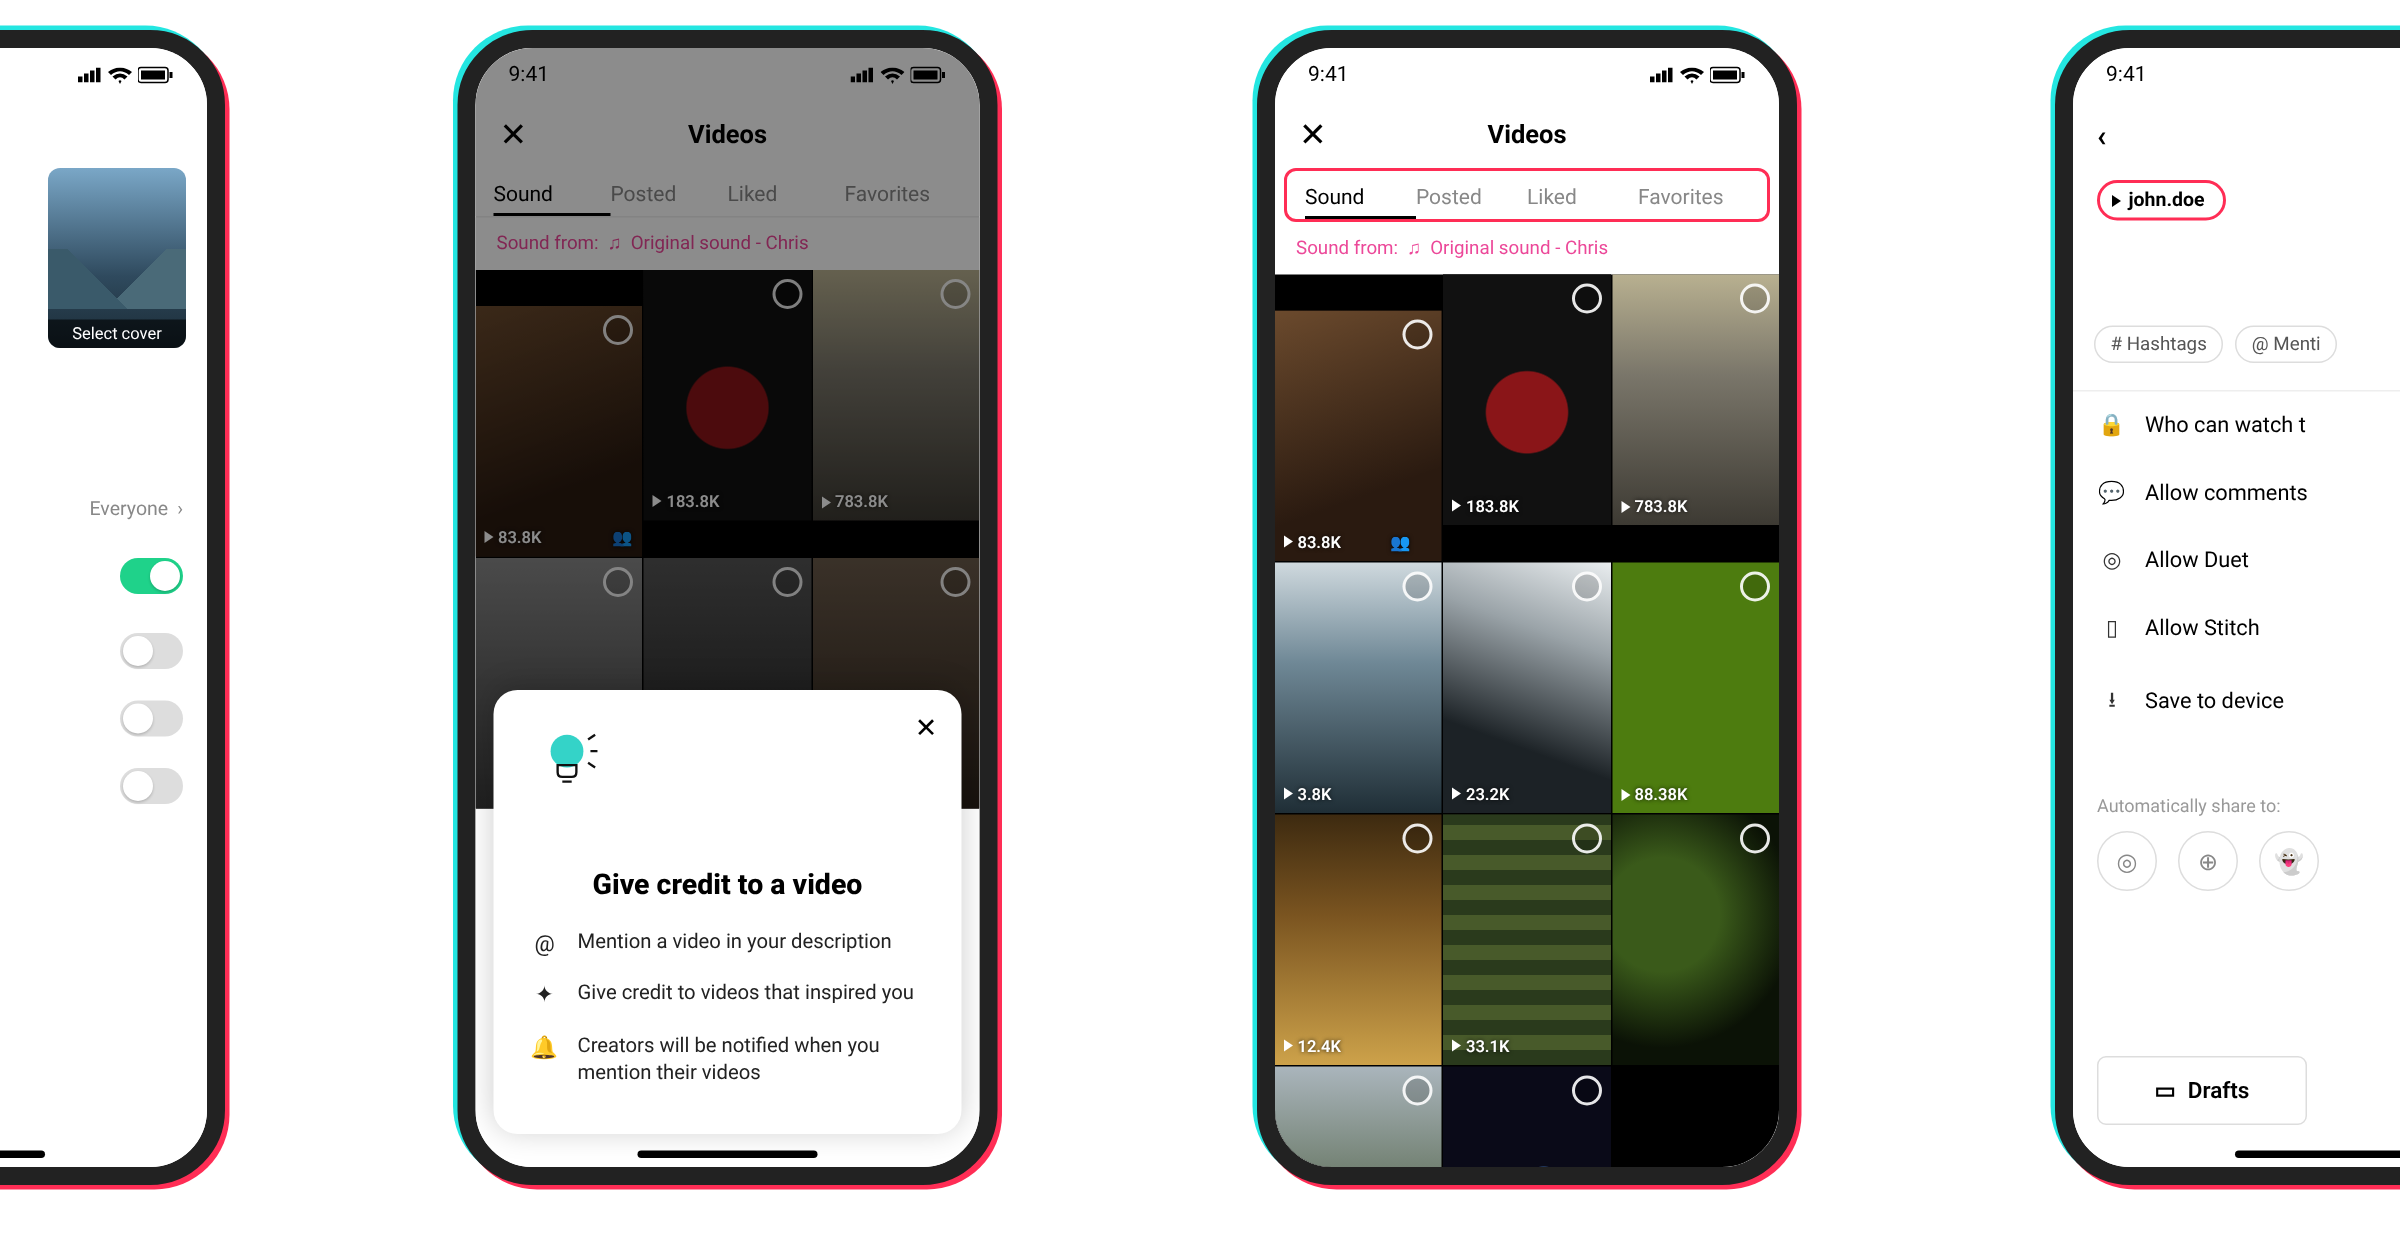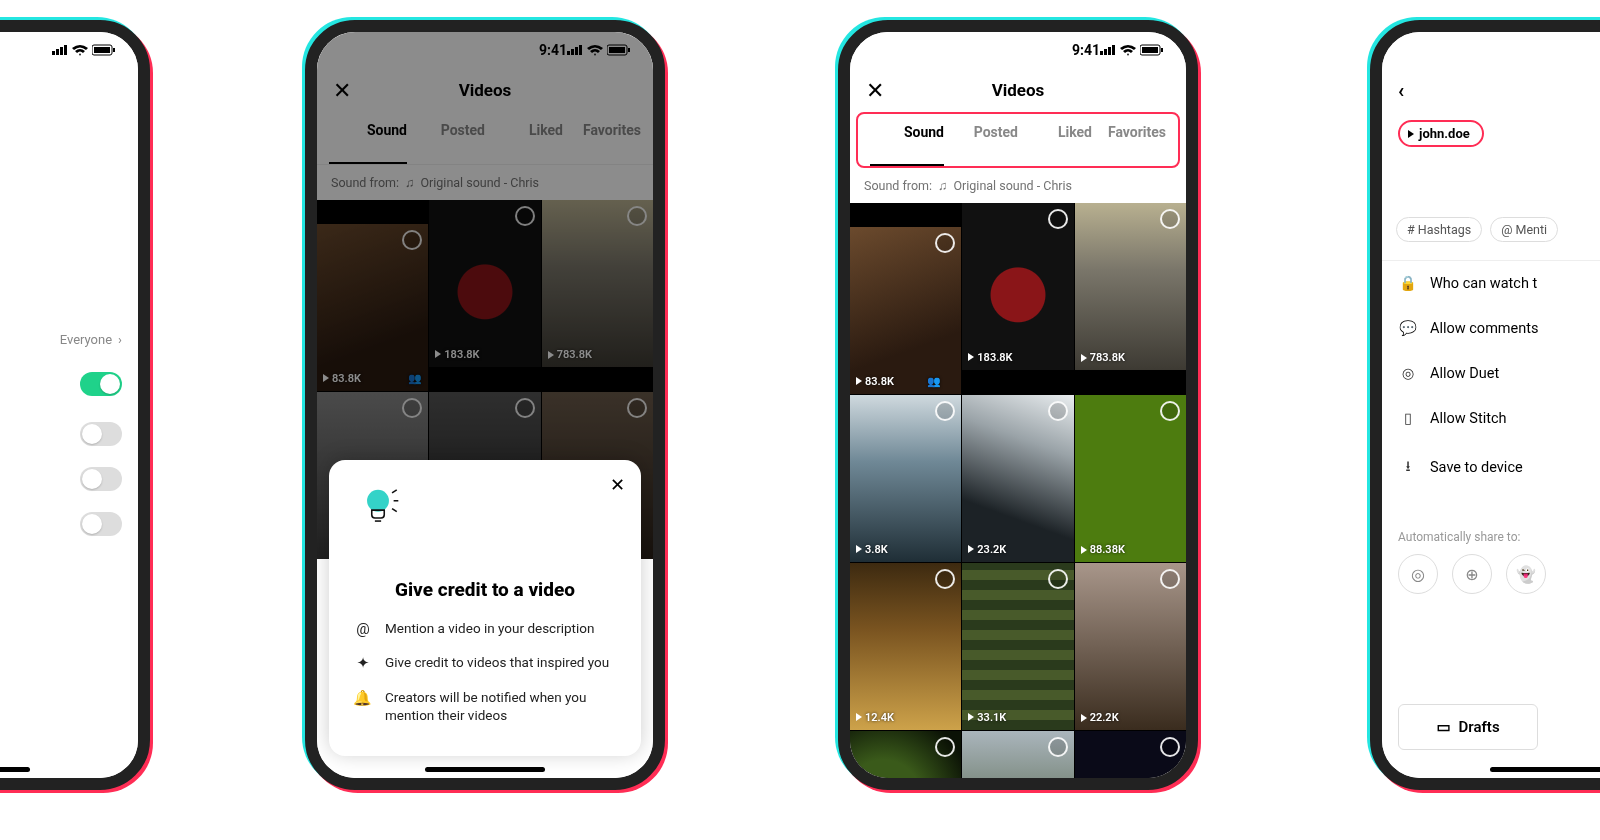--- a/index.html
+++ b/index.html
@@ -25,25 +25,25 @@
   .screen {
     width: 100%;
     height: 100%;
     position: relative;
     overflow: hidden;
     background: #fff;
   }
   .status-bar {
     height: 36px;
     display: flex;
-    justify-content: flex-end;
+    justify-content: space-between;
     align-items: center;
     padding: 0 22px;
     font-size: 14px;
-    font-weight: 700;
+    font-weight: 400;
   }
   .status-icons { display:flex; gap:4px; align-items:center; font-size:13px; }
   .header {
     height: 44px;
     display:flex;
     align-items:center;
     justify-content:center;
     position:relative;
     font-weight:700;
     font-size:17px;
@@ -59,25 +59,25 @@
     padding: 0 12px;
     border-bottom: 1px solid #eee;
     gap:0;
   }
   .tabs.highlighted {
     border:2px solid #ff2d55;
     border-radius:8px;
     margin:0 6px;
   }
   .tab {
-    flex:1; text-align:right; padding:10px 0 24px 0; font-size:14px; font-weight:700; color:#888; cursor:pointer;
+    flex:1; text-align:left; padding:10px 0 4px 0; font-size:14px; font-weight:400; color:#888; cursor:pointer;
   }
   .tab.active { color:#000; border-bottom:2px solid #000; }
   .sound-row {
-    padding:10px 14px; font-size:12.5px; color:#737373; display:flex; align-items:center; gap:6px;
+    padding:10px 14px; font-size:12.5px; color:#ec4899; display:flex; align-items:center; gap:6px;
   }
   .grid {
     display:grid;
     grid-template-columns: repeat(3,1fr);
     gap:1px;
     background:#000;
   }
   .thumb {
     aspect-ratio: 2/3;
     position:relative;
@@ -174,20 +174,24 @@
             <path d="M0 3 Q8 -3 16 3 L14 5 Q8 0 2 5 Z M3 6 Q8 2 13 6 L11 8 Q8 5 5 8 Z M7 9 Q8 8 9 9 L8 11 Z" fill="#000"></path>
           </svg>
         <svg width="24" height="12">
             <rect x="0" y="1" width="20" height="10" rx="2" fill="none" stroke="#000" stroke-width="1"></rect>
             <rect x="2" y="3" width="16" height="6" fill="#000"></rect>
             <rect x="21" y="4" width="2" height="4" fill="#000"></rect>
           </svg>
       </span>
     </div>
 
+    <div class="cover">
+      <div class="mtn"></div>
+      <div class="lbl">Select cover</div>
+    </div>
 
     <div class="row1 r1">
       <span>Everyone</span>
       <span>›</span>
     </div>
 
     <div class="tgl t1">
         <div class="toggle on"></div>
       </div>
     <div class="tgl t2">
@@ -392,27 +396,20 @@
             <span>12.4K</span>
           </div>
         </div>
       <div class="thumb bg-c2">
           <div class="circle"></div>
           <div class="play-stat">
             <span class="play-tri"></span>
             <span>33.1K</span>
           </div>
         </div>
-      <div class="thumb bg-c3">
-          <div class="circle"></div>
-          <div class="play-stat">
-            <span class="play-tri"></span>
-            <span>22.2K</span>
-          </div>
-        </div>
       <div class="thumb bg-d1">
           <div class="circle"></div>
         </div>
       <div class="thumb bg-d2">
           <div class="circle"></div>
         </div>
       <div class="thumb bg-d3">
           <div class="circle"></div>
         </div>
     </div>

